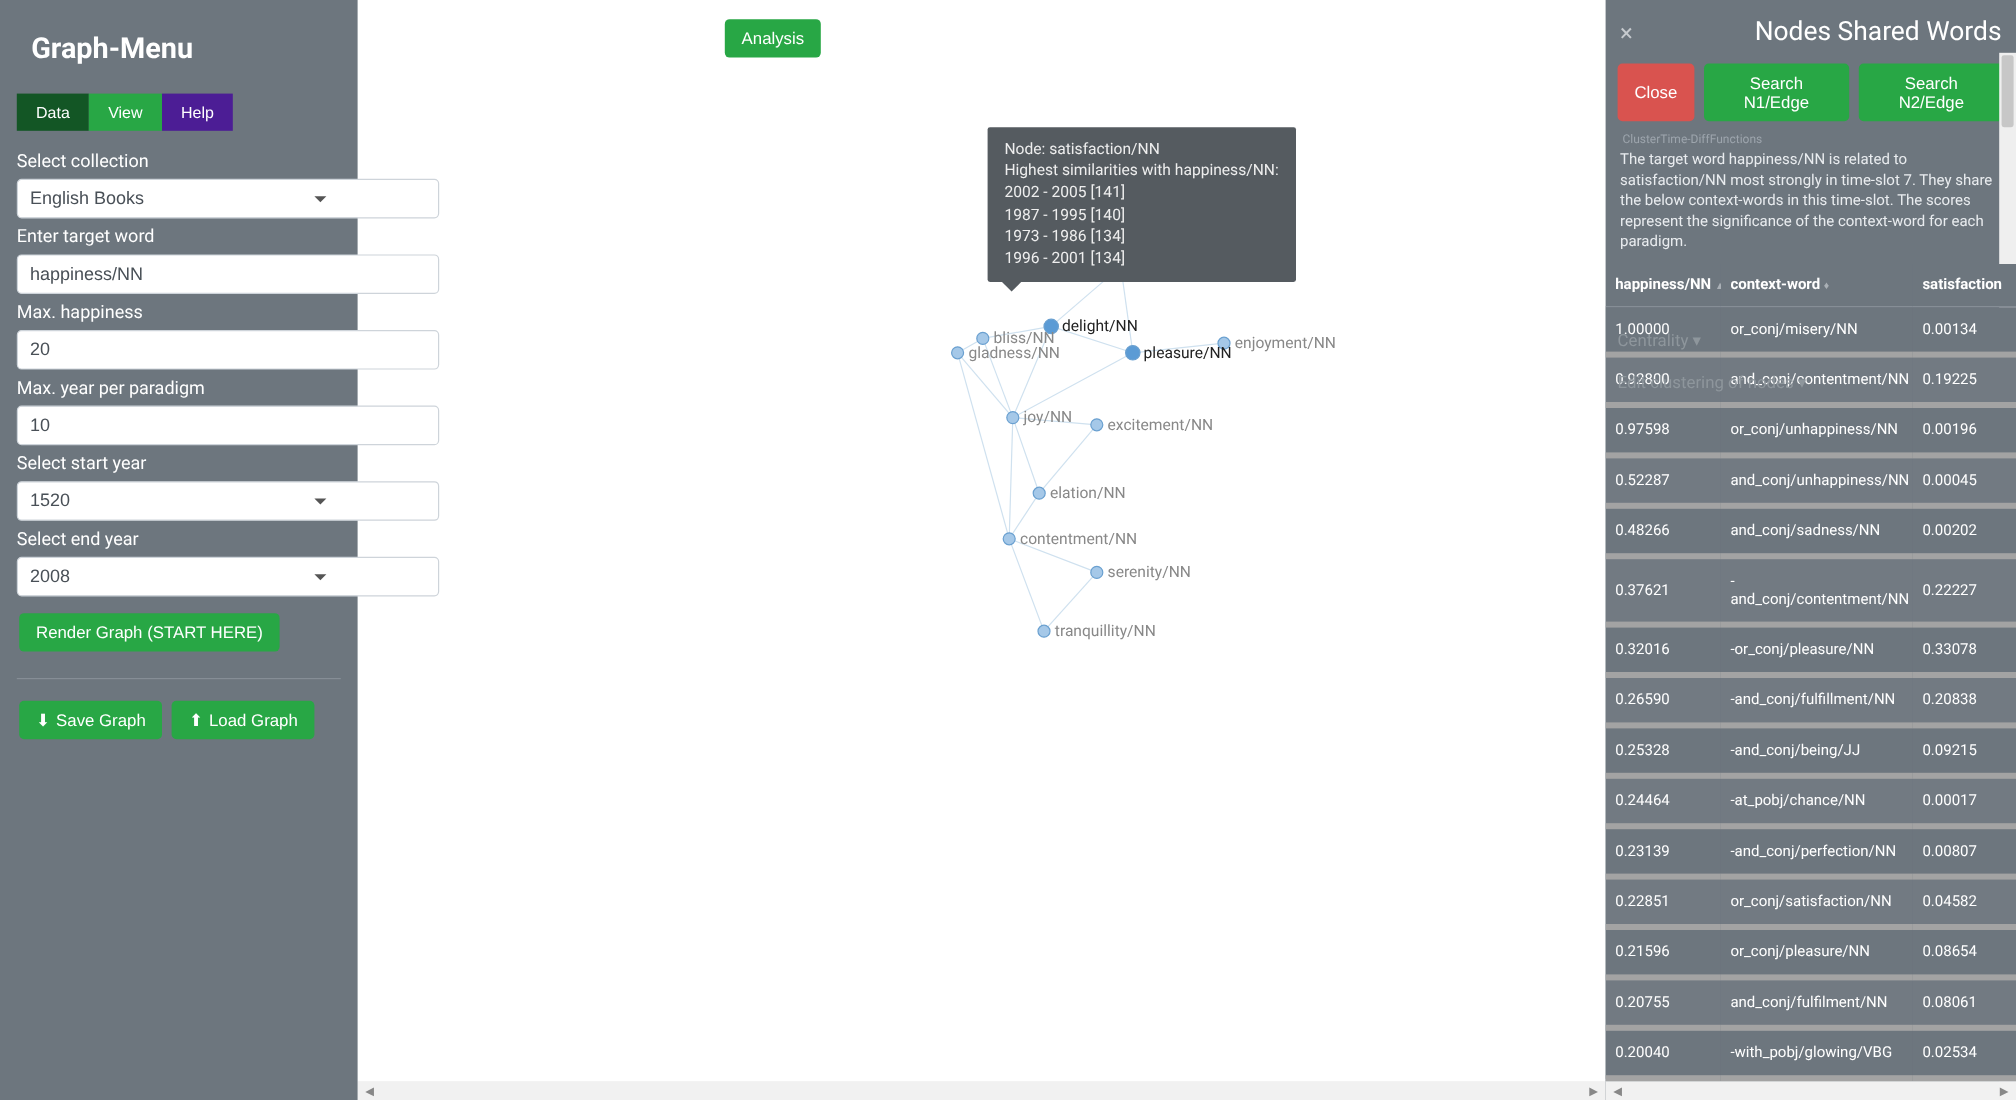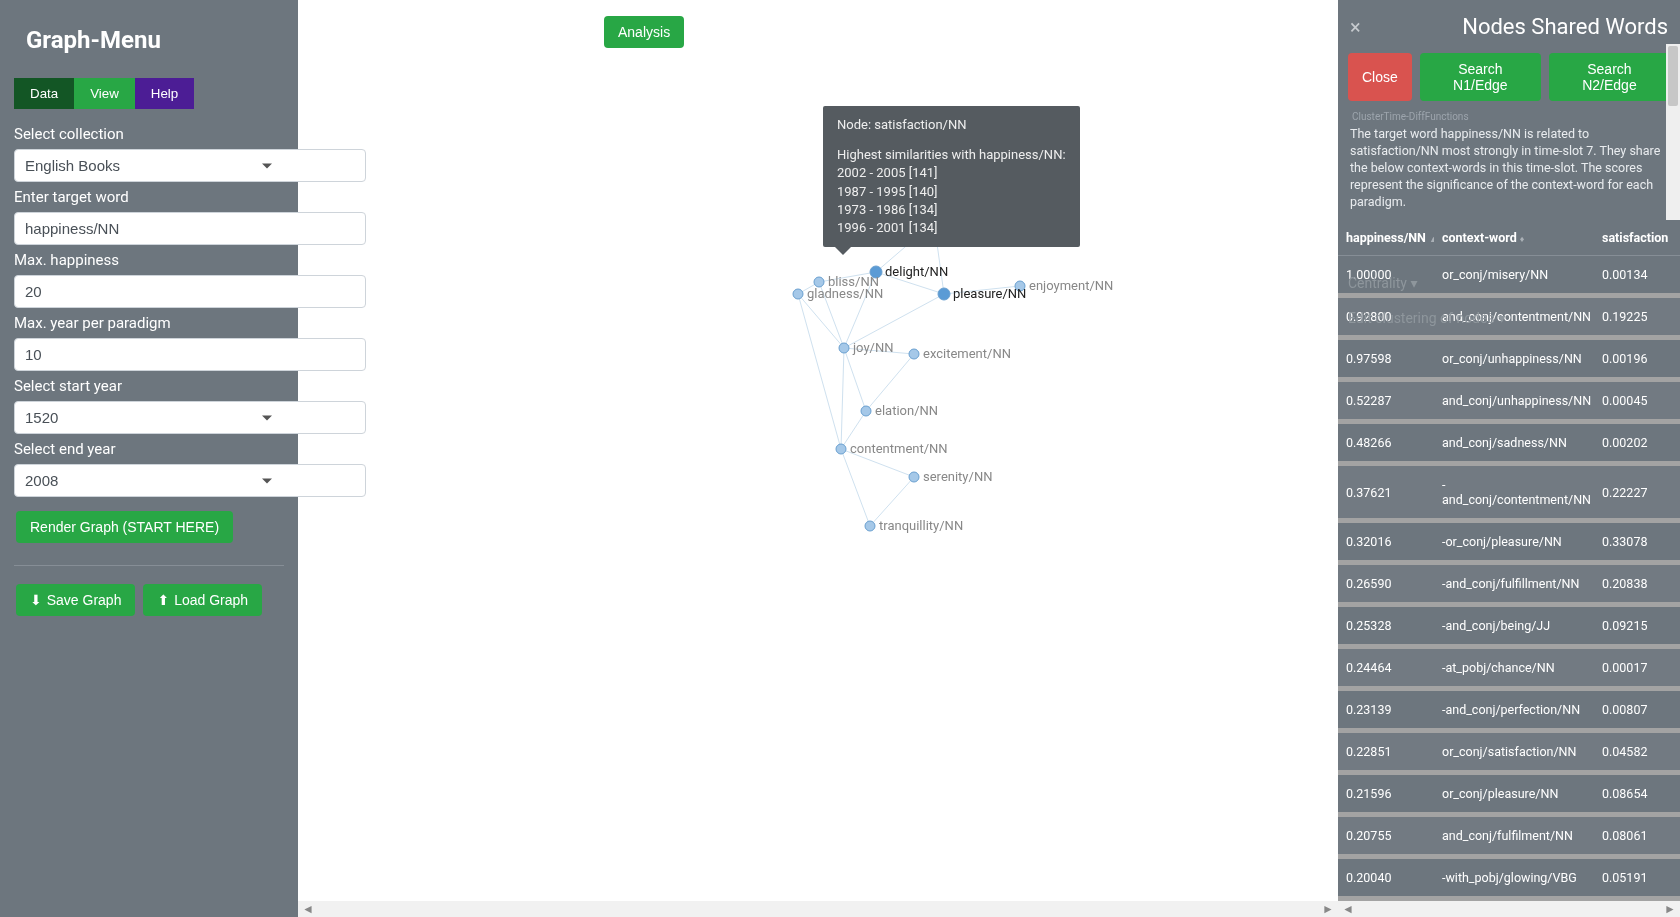--- a/index.html
+++ b/index.html
@@ -40,21 +40,21 @@
 .node-circle{fill:#a5c8e8;stroke:#6aa0d0;stroke-width:1}
 .node-circle.hl{fill:#5b9bd5}
 .node-ring{fill:#fff;stroke:#d63b2a;stroke-width:2.2}
 .node-label{font-size:13px;fill:#888}
 .node-label.dark{fill:#222}
 .edge{stroke:#cfe1ef;stroke-width:1}
 
 
 .tooltip{position:absolute;background:#555b60;color:#eee;padding:10px 14px;border-radius:2px;font-size:13px;line-height:1.4;z-index:6;min-width:220px}
 .tooltip::after{content:"";position:absolute;left:12px;bottom:-8px;border-left:8px solid transparent;border-right:8px solid transparent;border-top:8px solid #555b60}
-.tooltip-title{margin-bottom:12px}
+.tooltip-title{margin-bottom:0}
 
 
 .right-panel{width:342px;background:#6d767e;color:#fff;position:relative;display:flex;flex-direction:column;z-index:5}
 .right-header{display:flex;align-items:center;padding:14px 12px 8px;justify-content:space-between}
 .right-header .close-x{color:#c6cace;font-size:20px;cursor:pointer}
 .right-title{font-size:22px;font-weight:400;color:#fff}
 .right-btns{display:flex;gap:8px;padding:6px 10px 10px}
 .btn-red{background:#d9534f}
 .right-ghost-tabs{display:flex;gap:0;padding:0 14px;color:#9da5ad;font-size:10px}
 .right-desc{padding:4px 12px 10px;font-size:12.5px;color:#e9ecef;line-height:1.35}
@@ -298,21 +298,21 @@
               <td>0.08654</td>
             </tr>
             <tr>
               <td>0.20755</td>
               <td>and_conj/fulfilment/NN</td>
               <td>0.08061</td>
             </tr>
             <tr>
               <td>0.20040</td>
               <td>-with_pobj/glowing/VBG</td>
-              <td>0.05191</td>
+              <td>0.02534</td>
             </tr>
           </tbody>
       </table>
     </div>
     <div class="right-bottom-scroll">
         <span>◄</span>
         <span>►</span>
       </div>
   </div>
 

